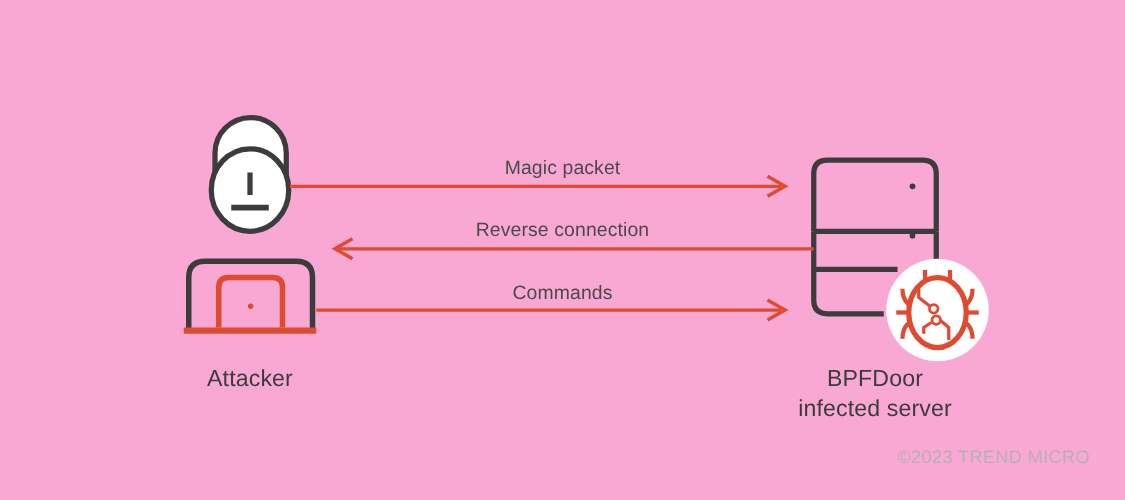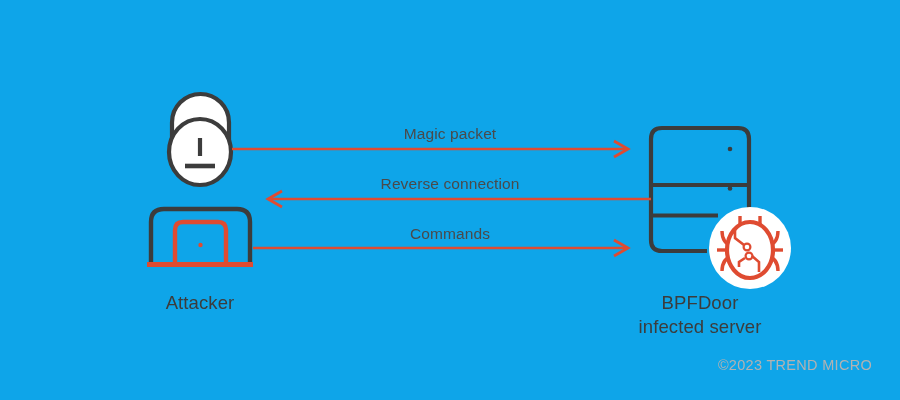--- a/index.html
+++ b/index.html
@@ -12,21 +12,21 @@
     width: 900px;
     height: 400px;
     overflow: hidden;
     font-family: "Liberation Sans", sans-serif;
     -webkit-font-smoothing: antialiased;
   }
   #diagram-root {
     position: relative;
     width: 900px;
     height: 400px;
-    background: #0ea5e9;
+    background: #f9a8d4;
   }
   #diagram-svg {
     position: absolute;
     left: 0;
     top: 0;
     width: 900px;
     height: 400px;
     display: block;
   }
   .flow-label {

